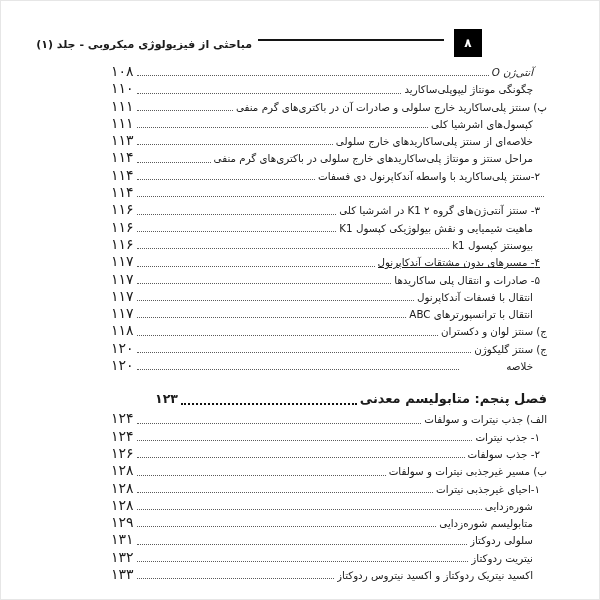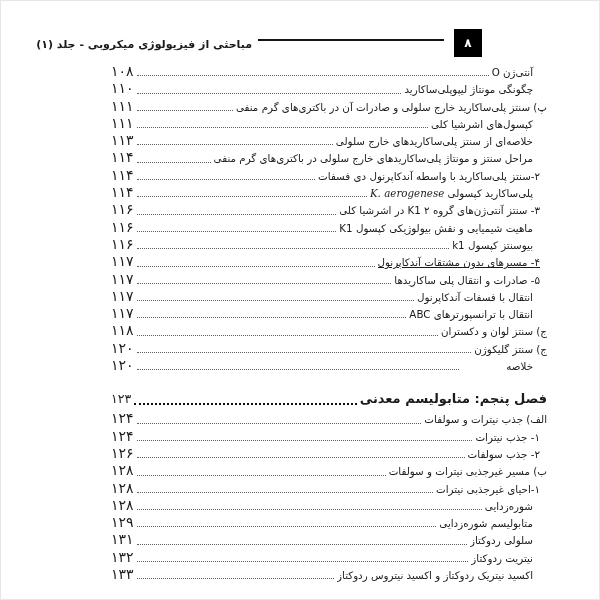--- a/index.html
+++ b/index.html
@@ -47,36 +47,36 @@
     margin:0 3px 4px 3px;
     height:0;
   }
   .row .num{white-space:nowrap;font-size:14px;letter-spacing:.5px;}
   .row.chapter{
     height:22px;line-height:22px;
     font-size:13px;font-weight:bold;
     margin-top:14px;
   }
   .row.chapter .lead{border-bottom:2.6px dotted #101010;margin-bottom:5px;}
-  .row.chapter .num{font-size:12.5px;font-weight:normal;letter-spacing:1px;}
+  .row.chapter .num{font-size:12.5px;font-weight:bold;letter-spacing:1px;margin-left:44px;}
   .t i{font-family:"DejaVu Serif",serif;font-style:italic;}
 </style>
 </head>
 <body style="color: rgb(27, 27, 27);">
 
 <div class="page">
   <div class="badge" style="background: rgb(0, 0, 0); color: rgb(255, 255, 255);">
     <span>۸</span>
   </div>
   <div class="rule"></div>
   <div class="running-head">مباحثی از فیزیولوژی میکروبی - جلد (۱)</div>
   <div class="toc">
       <div>
         <div class="row">
-          <span class="t" style="padding-right: 14px;">آنتی‌ژن O</span>
+          <span class="t" style="padding-right: 14px; font-style: italic;">آنتی‌ژن O</span>
           <span class="lead"></span>
           <span class="num">۱۰۸</span>
         </div>
         <div class="row">
           <span class="t" style="padding-right: 14px;">چگونگی مونتاژ لیپوپلی‌ساکارید</span>
           <span class="lead"></span>
           <span class="num">۱۱۰</span>
         </div>
         <div class="row">
           <span class="t">پ) سنتز پلی‌ساکارید خارج سلولی و صادرات آن در باکتری‌های گرم منفی</span>
@@ -97,21 +97,20 @@
           <span class="t" style="padding-right: 14px; text-align: center;">مراحل سنتز و مونتاژ پلی‌ساکاریدهای خارج سلولی در باکتری‌های گرم منفی</span>
           <span class="lead"></span>
           <span class="num">۱۱۴</span>
         </div>
         <div class="row">
           <span class="t" style="padding-right: 7px;">۲-سنتز پلی‌ساکارید با واسطه آندکاپرنول دی فسفات</span>
           <span class="lead"></span>
           <span class="num">۱۱۴</span>
         </div>
         <div class="row">
-          <span class="t" style="padding-right: 14px;">پلی‌ساکارید کپسولی <i>K. aerogenese</i></span>
           <span class="lead"></span>
           <span class="num">۱۱۴</span>
         </div>
         <div class="row">
           <span class="t" style="padding-right: 7px;">۳- سنتز آنتی‌ژن‌های گروه ۲ K1 در اشرشیا کلی</span>
           <span class="lead"></span>
           <span class="num">۱۱۶</span>
         </div>
         <div class="row">
           <span class="t" style="padding-right: 14px;">ماهیت شیمیایی و نقش بیولوژیکی کپسول K1</span>

